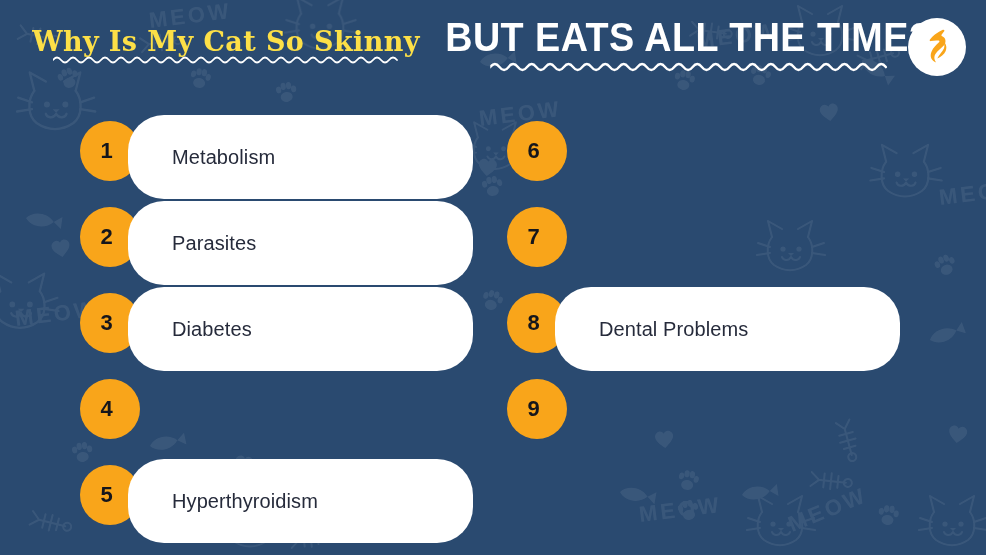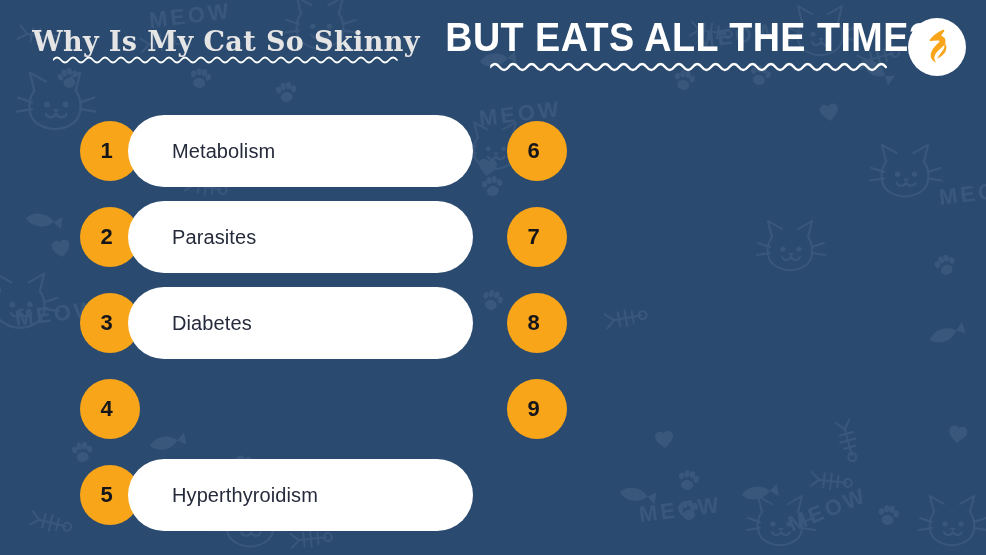--- a/index.html
+++ b/index.html
@@ -38,21 +38,21 @@
     text-align: center;
     z-index: 5;
   }
   .title-line1 {
     display: inline-block;
     position: relative;
     font-family: "DejaVu Serif", "Liberation Serif", serif;
     font-weight: bold;
     font-size: 27px;
     letter-spacing: 0.4px;
-    color: #e5e5e5;
+    color: #fde047;
     line-height: 1;
     padding-bottom: 6px;
   }
   .title-line2 {
     display: inline-block;
     position: relative;
     font-family: "Liberation Sans Narrow", "Liberation Sans", sans-serif;
     font-weight: bold;
     font-size: 41px;
     letter-spacing: 0.5px;
@@ -121,21 +121,21 @@
     font-size: 22px;
     color: #15161c;
     line-height: 1;
     margin-left: -7px;
   }
   .pill {
     position: absolute;
     left: 48px;
     top: 0;
     width: 345px;
-    height: 72px;
+    height: 84px;
     background: #ffffff;
     border-radius: 36px;
     z-index: 2;
     display: flex;
     align-items: center;
   }
   .pill-label {
     margin-left: 44px;
     font-family: "Liberation Sans", sans-serif;
     font-size: 20px;
@@ -335,20 +335,23 @@
     <div class="row">
       <div class="badge">
         <span class="badge-num">7</span>
       </div>
     </div>
 
     <div class="row">
       <div class="badge">
         <span class="badge-num">8</span>
       </div>
+      <div class="pill">
+        <span class="pill-label">Dental Problems</span>
+      </div>
     </div>
 
     <div class="row">
       <div class="badge">
         <span class="badge-num">9</span>
       </div>
     </div>
 
   </div>
 

